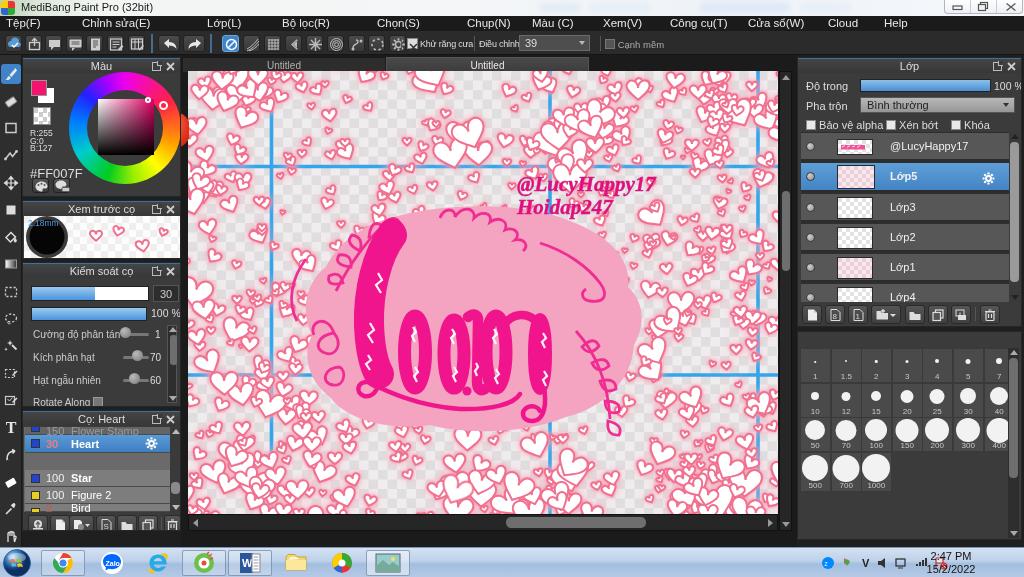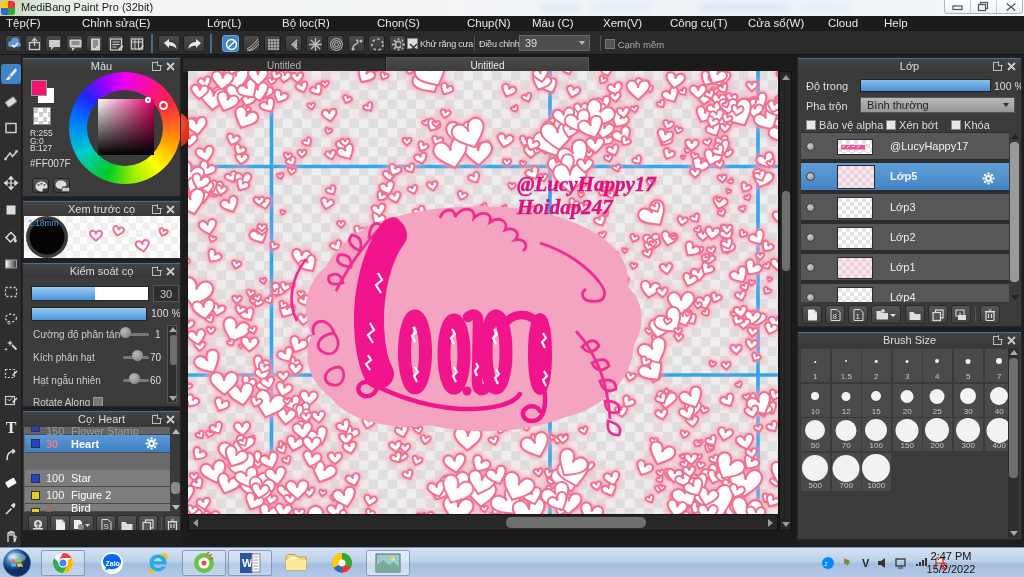--- a/index.html
+++ b/index.html
@@ -1090,21 +1090,21 @@
   <div class="phead">Màu<span class="xico" style="right:19px;border:1px solid #bbb">
         <span style="position:absolute;right:-2px;top:-2px;width:5px;height:5px;background:#3b3b3b;border-left:1px solid #bbb;border-bottom:1px solid #bbb"></span>
       </span><svg class="xico" style="right:5px" width="9" height="9">
         <path d="M1 1 L8 8 M8 1 L1 8" stroke="#ccc" stroke-width="1.8"></path>
       </svg></div>
   <div class="abs" style="left:15px;top:30px;width:16px;height:15px;background:#fff"></div>
   <div class="abs" style="left:8px;top:22px;width:16px;height:16px;background:#f2146e;border:1px solid #999"></div>
   <div class="abs" style="left:10px;top:49px;width:18px;height:18px;background:
      conic-gradient(#fff 25%, #ccc 0 50%, #fff 0 75%, #ccc 0) 0 0/9px 9px;border:1px solid #888"></div>
   <div class="abs" style="left:7px;top:72px;font-size:8.5px;color:#ddd;line-height:7.5px">R:255<br>G:0<br>B:127</div>
-  <div class="abs" style="left:7px;top:100px;font-size:10px;color:#ddd">#FF007F</div>
+  <div class="abs" style="left:7px;top:108px;font-size:13px;color:#ddd">#FF007F</div>
   <div class="abs" style="left:9px;top:120px;width:17px;height:15px;background:linear-gradient(#555,#3a3a3a);border:1px solid #222;border-radius:3px"><svg width="13" height="11" style="margin:2px">
         <path d="M6.5 0.5 C3 0.5 0.5 3 0.5 5.5 C0.5 8 3 10.5 6.5 10.5 C7.5 10.5 8 9.8 7.6 9 C7.2 8.2 7.8 7.5 8.8 7.5 L10.5 7.5 C11.6 7.5 12.5 6.6 12.5 5.5 C12.5 2.7 9.8 0.5 6.5 0.5 Z" fill="#ddd"></path>
         <circle cx="3.5" cy="4" r="1" fill="#555"></circle>
         <circle cx="6.5" cy="2.8" r="1" fill="#555"></circle>
         <circle cx="9.5" cy="4" r="1" fill="#555"></circle>
       </svg></div>
   <div class="abs" style="left:30px;top:120px;width:17px;height:15px;background:linear-gradient(#555,#3a3a3a);border:1px solid #222;border-radius:3px"><svg width="15" height="12" style="margin:1px">
         <path d="M6 0.5 C3 0.5 0.5 2.5 0.5 4.8 C0.5 7 3 9 6 9 C7 9 7.4 8.3 7 7.6 C6.7 7 7.2 6.4 8 6.4 L9.6 6.4 C10.6 6.4 11.4 5.6 11.4 4.6 C11.4 2.2 9 0.5 6 0.5 Z" fill="#ddd"></path>
         <rect x="7" y="7.5" width="7.5" height="4" rx="1" fill="#ccc" stroke="#555" stroke-width="0.8"></rect>
       </svg></div>
@@ -1192,21 +1192,21 @@
               <g stroke="#fff" stroke-width="2.2">
                 <path d="M6.5 0.6 v2 M6.5 10.4 v2 M0.6 6.5 h2 M10.4 6.5 h2 M2.3 2.3 l1.5 1.5 M9.2 9.2 l1.5 1.5 M10.7 2.3 L9.2 3.8 M3.8 9.2 l-1.5 1.5"></path>
               </g>
             </g>
             <circle cx="6.5" cy="6.5" r="1.4" fill="#4484c4"></circle>
           </svg></span>
       </div>
     <div class="brow" style="top:43px;height:17px;background:#7d7d7d;line-height:17px">
       <div class="bsq" style="background:#2244cc;"></div>
         <span style="position:absolute;left:21px;color:#f0f0f0;">100</span>
-      <span style="position:absolute;left:46px;color:#fff;">Star</span>
+      <span style="position:absolute;left:46px;color:#fff;font-weight:bold;">Star</span>
       </div>
     <div class="brow" style="top:60px;height:17px;background:#7d7d7d;line-height:17px">
       <div class="bsq" style="background:#e8d020;"></div>
         <span style="position:absolute;left:21px;color:#f0f0f0;">100</span>
       <span style="position:absolute;left:46px;color:#fff;">Figure 2</span>
       </div>
     <div class="brow" style="top:77px;height:8px;background:#7d7d7d;line-height:8px">
       <div class="bsq" style="background:#e8d020;"></div>
         <span style="position:absolute;left:21px;color:#cc5544;">2</span>
       <span style="position:absolute;left:46px;color:#fff;">Bird</span>
@@ -1378,25 +1378,20 @@
   <div class="abs" style="left:177px;top:249px;width:1px;height:14px;background:#555"></div>
   <div class="ibtn" style="left:182px;top:247px;width:20px">
       <svg width="14" height="14" viewBox="0 0 14 14" style="">
         <rect x="3" y="4" width="8" height="8.5" rx="1" fill="none" stroke="#ddd" stroke-width="1.2"></rect>
         <path d="M2 3.5 h10 M5.5 2 h3 M5.5 6 v4 M8.5 6 v4" stroke="#ddd" stroke-width="1.2"></path>
       </svg>
     </div>
 </div>
 
 <div class="panel" style="left:797px;top:331px;width:225px;height:209px">
-  <div class="phead">Brush Size<span class="xico" style="right:19px;border:1px solid #bbb">
-        <span style="position:absolute;right:-2px;top:-2px;width:5px;height:5px;background:#3b3b3b;border-left:1px solid #bbb;border-bottom:1px solid #bbb"></span>
-      </span><svg class="xico" style="right:5px" width="9" height="9">
-        <path d="M1 1 L8 8 M8 1 L1 8" stroke="#ccc" stroke-width="1.8"></path>
-      </svg></div>
   <div class="abs" style="left:0;top:0;width:100%;height:100%;overflow:hidden">
       <div class="bsc" style="left:2px;top:16px;width:30.6px;height:34.7px">
       <div class="bsdot" style="top:12px;width:1.5px;height:1.5px"></div>
       <div class="bslabel">1</div>
       </div>
       <div class="bsc" style="left:33px;top:16px;width:30.6px;height:34.7px">
       <div class="bsdot" style="top:11px;width:2px;height:2px"></div>
       <div class="bslabel">1.5</div>
       </div>
       <div class="bsc" style="left:63px;top:16px;width:30.6px;height:34.7px">

